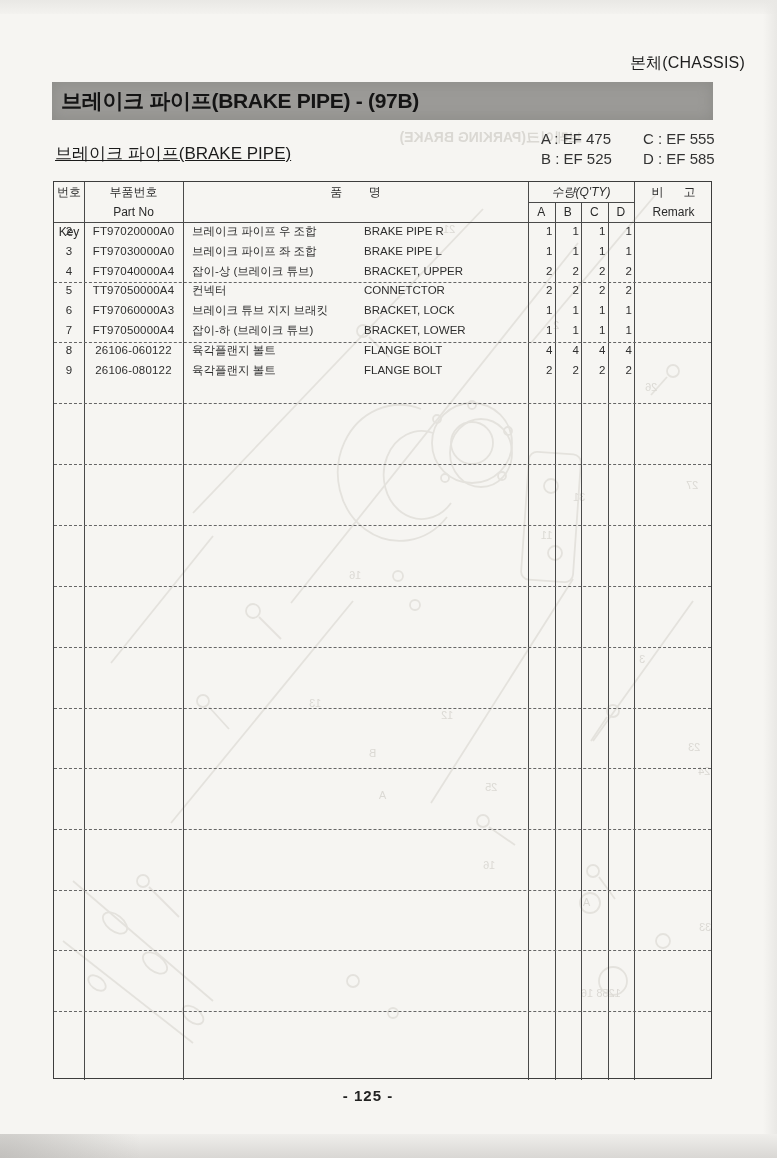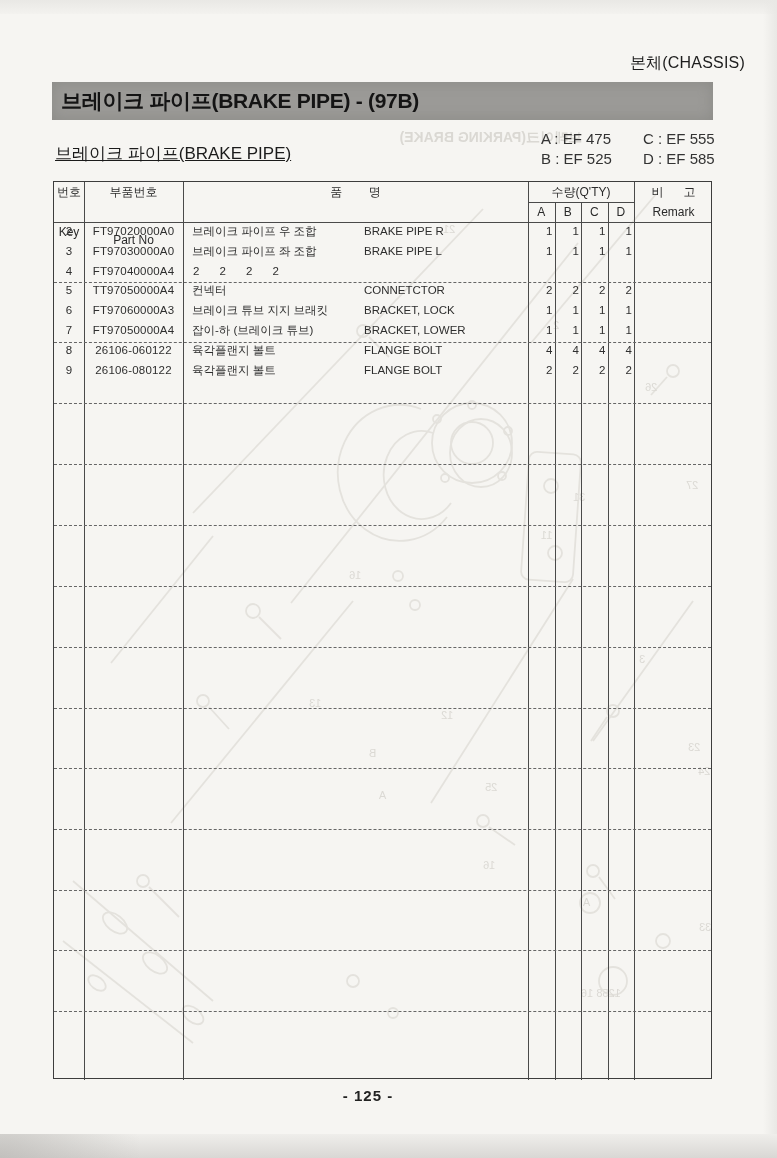--- a/index.html
+++ b/index.html
@@ -192,23 +192,23 @@
   <div class="dline" style="top:526px;"></div>
   <div class="dline" style="top:586px;"></div>
   <div class="dline" style="top:647px;"></div>
   <div class="dline" style="top:708px;"></div>
   <div class="dline" style="top:768px;"></div>
   <div class="dline" style="top:829px;"></div>
 
   <div class="hcell" style="left:0;top:0;width:30px;">번호</div>
   <div class="hcell" style="left:0;top:20px;width:30px;margin-top:20px;">Key</div>
   <div class="hcell" style="left:30px;top:0;width:99px;">부품번호</div>
-  <div class="hcell" style="left:30px;top:20px;width:99px;margin-top:28px;">Part No</div>
+  <div class="hcell" style="left:30px;top:20px;width:99px;">Part No</div>
   <div class="hcell" style="left:129px;top:0;width:345px;">품        명</div>
-  <div class="hcell" style="left:474px;top:0;width:106px;">수량(Q'TY)</div>
+  <div class="hcell" style="left:474px;top:0;width:106px;font-style:italic;">수량(Q'TY)</div>
   <div class="hcell" style="left:474px;top:20px;width:26.5px;">A</div>
   <div class="hcell" style="left:500.5px;top:20px;width:26.5px;">B</div>
   <div class="hcell" style="left:527px;top:20px;width:26.5px;">C</div>
   <div class="hcell" style="left:553.5px;top:20px;width:26.5px;">D</div>
   <div class="hcell" style="left:580px;top:0;width:79px;">비      고</div>
   <div class="hcell" style="left:580px;top:20px;width:79px;">Remark</div>
 
   <div id="rows-container">
   <div class="prow">
     <div class="c-key">2</div>
@@ -234,20 +234,24 @@
     <div class="c-q">1</div>
     <div class="c-q">1</div>
     <div class="c-q">1</div>
     <div class="c-q">1</div>
     <div class="c-rm"></div>
   </div>
 
   <div class="prow">
     <div class="c-key">4</div>
     <div class="c-pn">FT97040000A4</div>
+    <div class="c-name">
+      <span class="kr">잡이-상 (브레이크 튜브)</span>
+      <span class="en">BRACKET, UPPER</span>
+    </div>
     <div class="c-q">2</div>
     <div class="c-q">2</div>
     <div class="c-q">2</div>
     <div class="c-q">2</div>
     <div class="c-rm"></div>
   </div>
 
   <div class="prow">
     <div class="c-key">5</div>
     <div class="c-pn">TT97050000A4</div>

